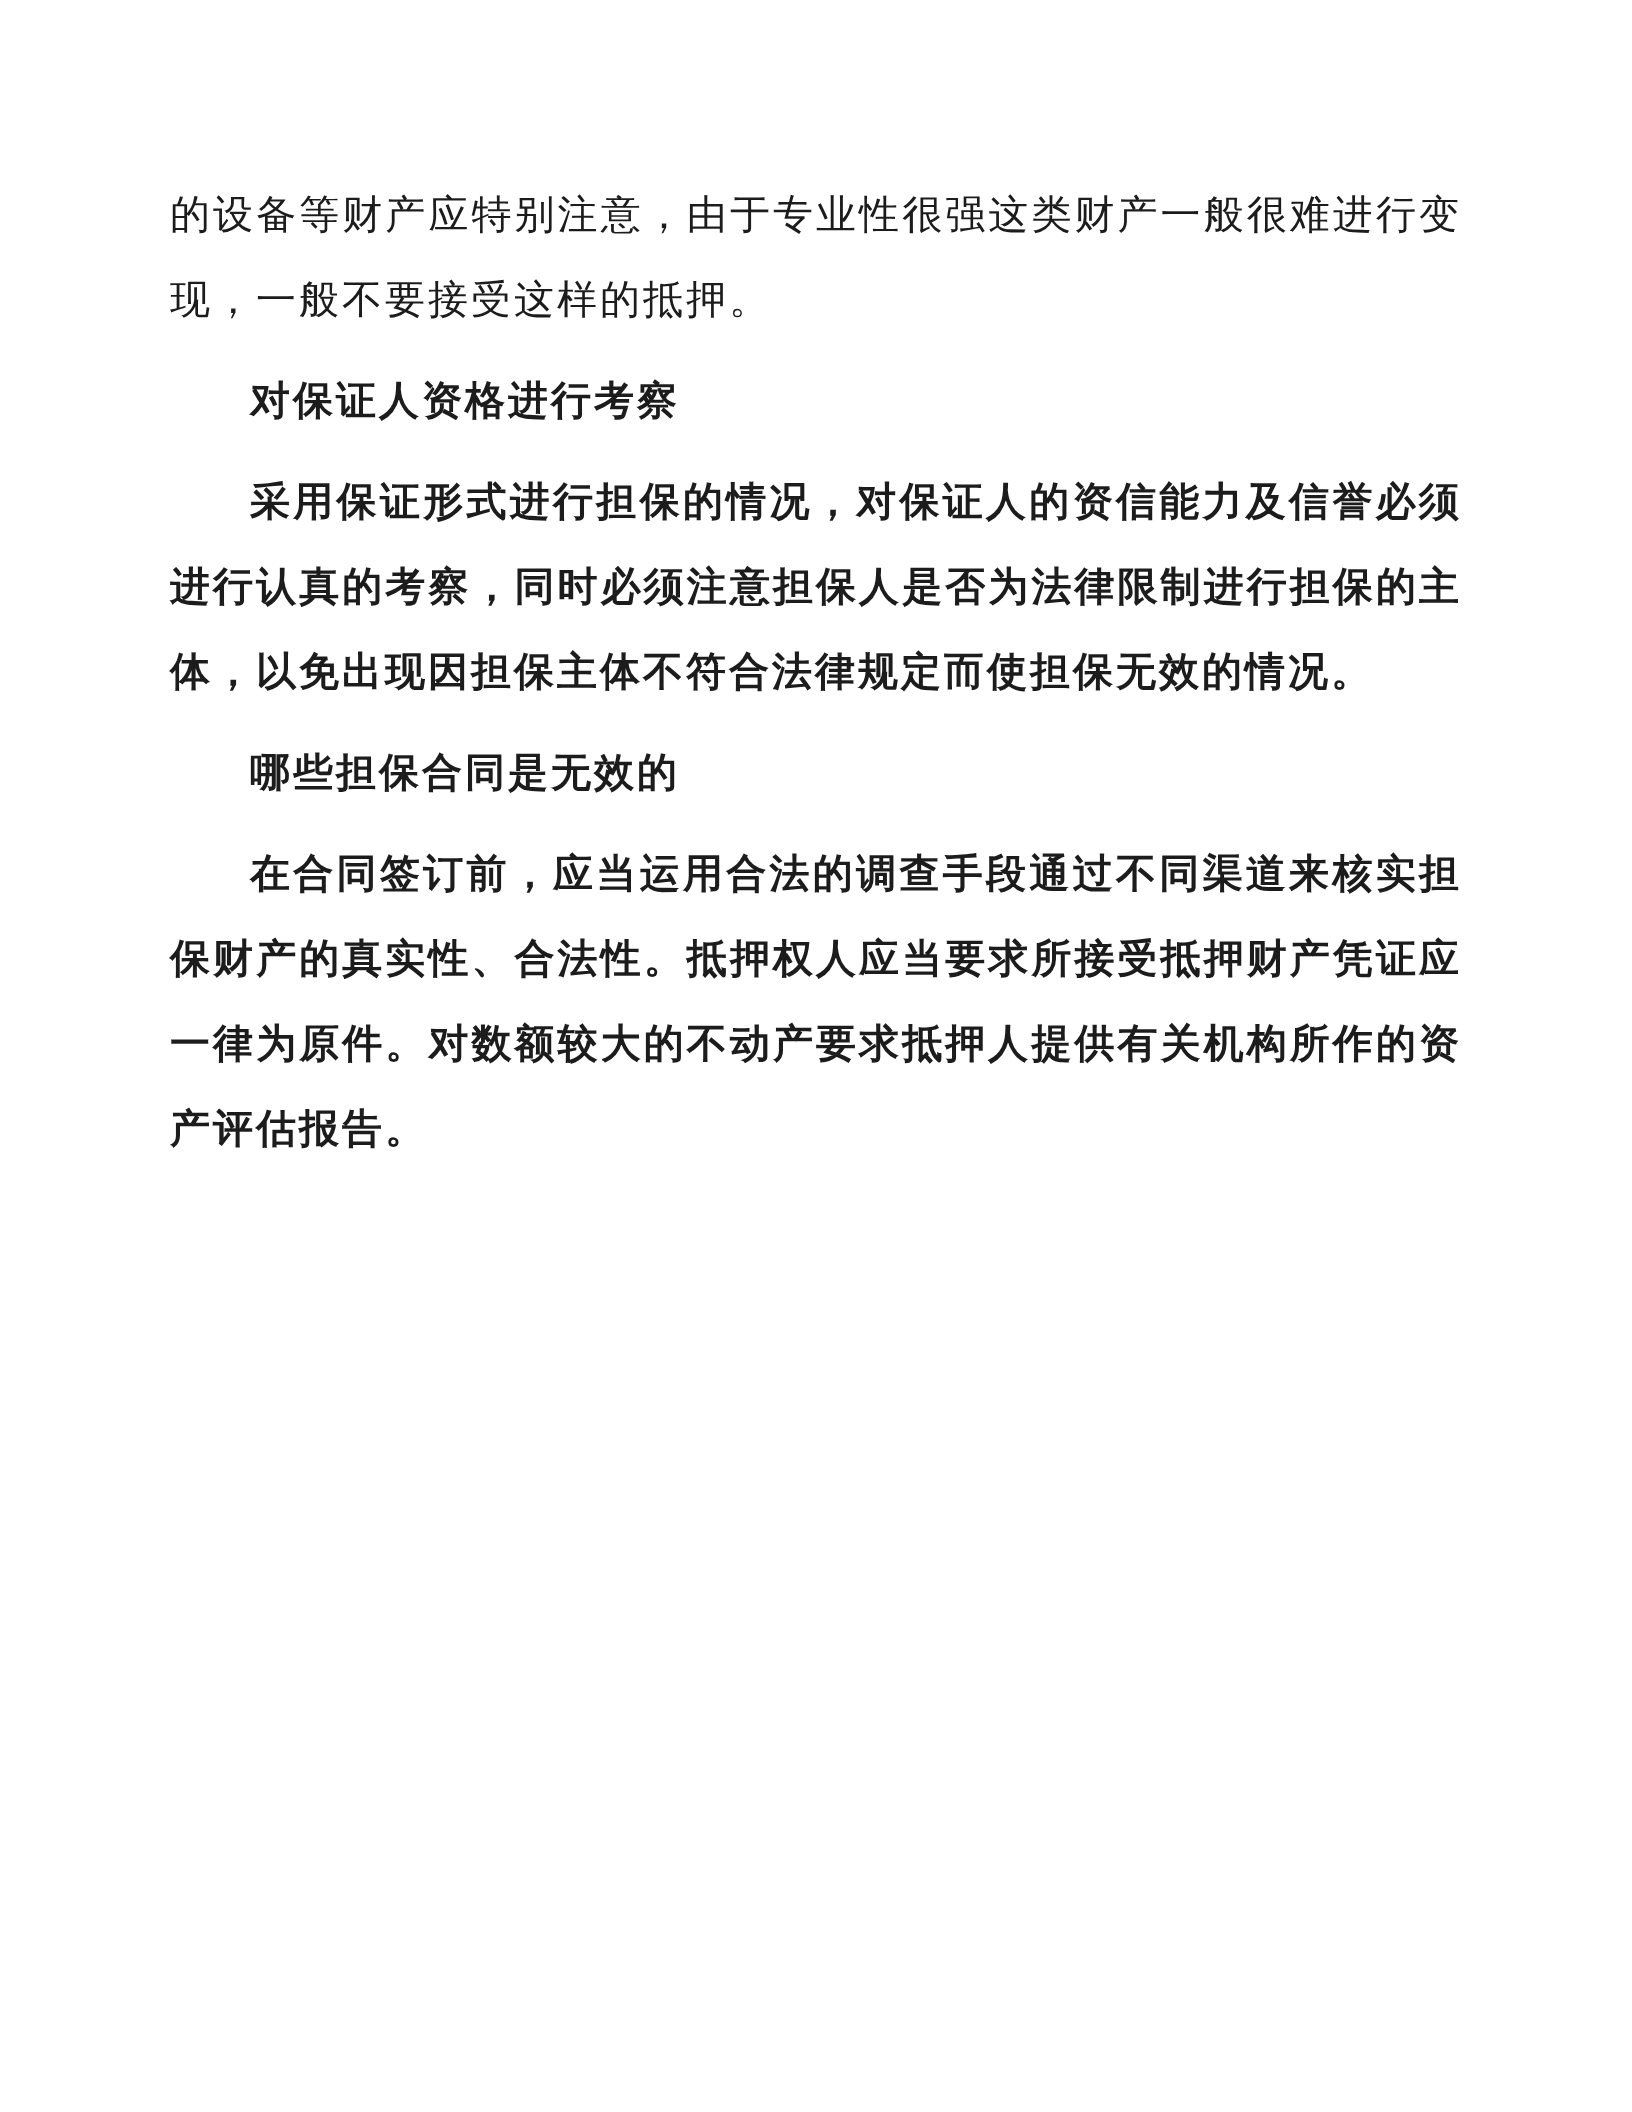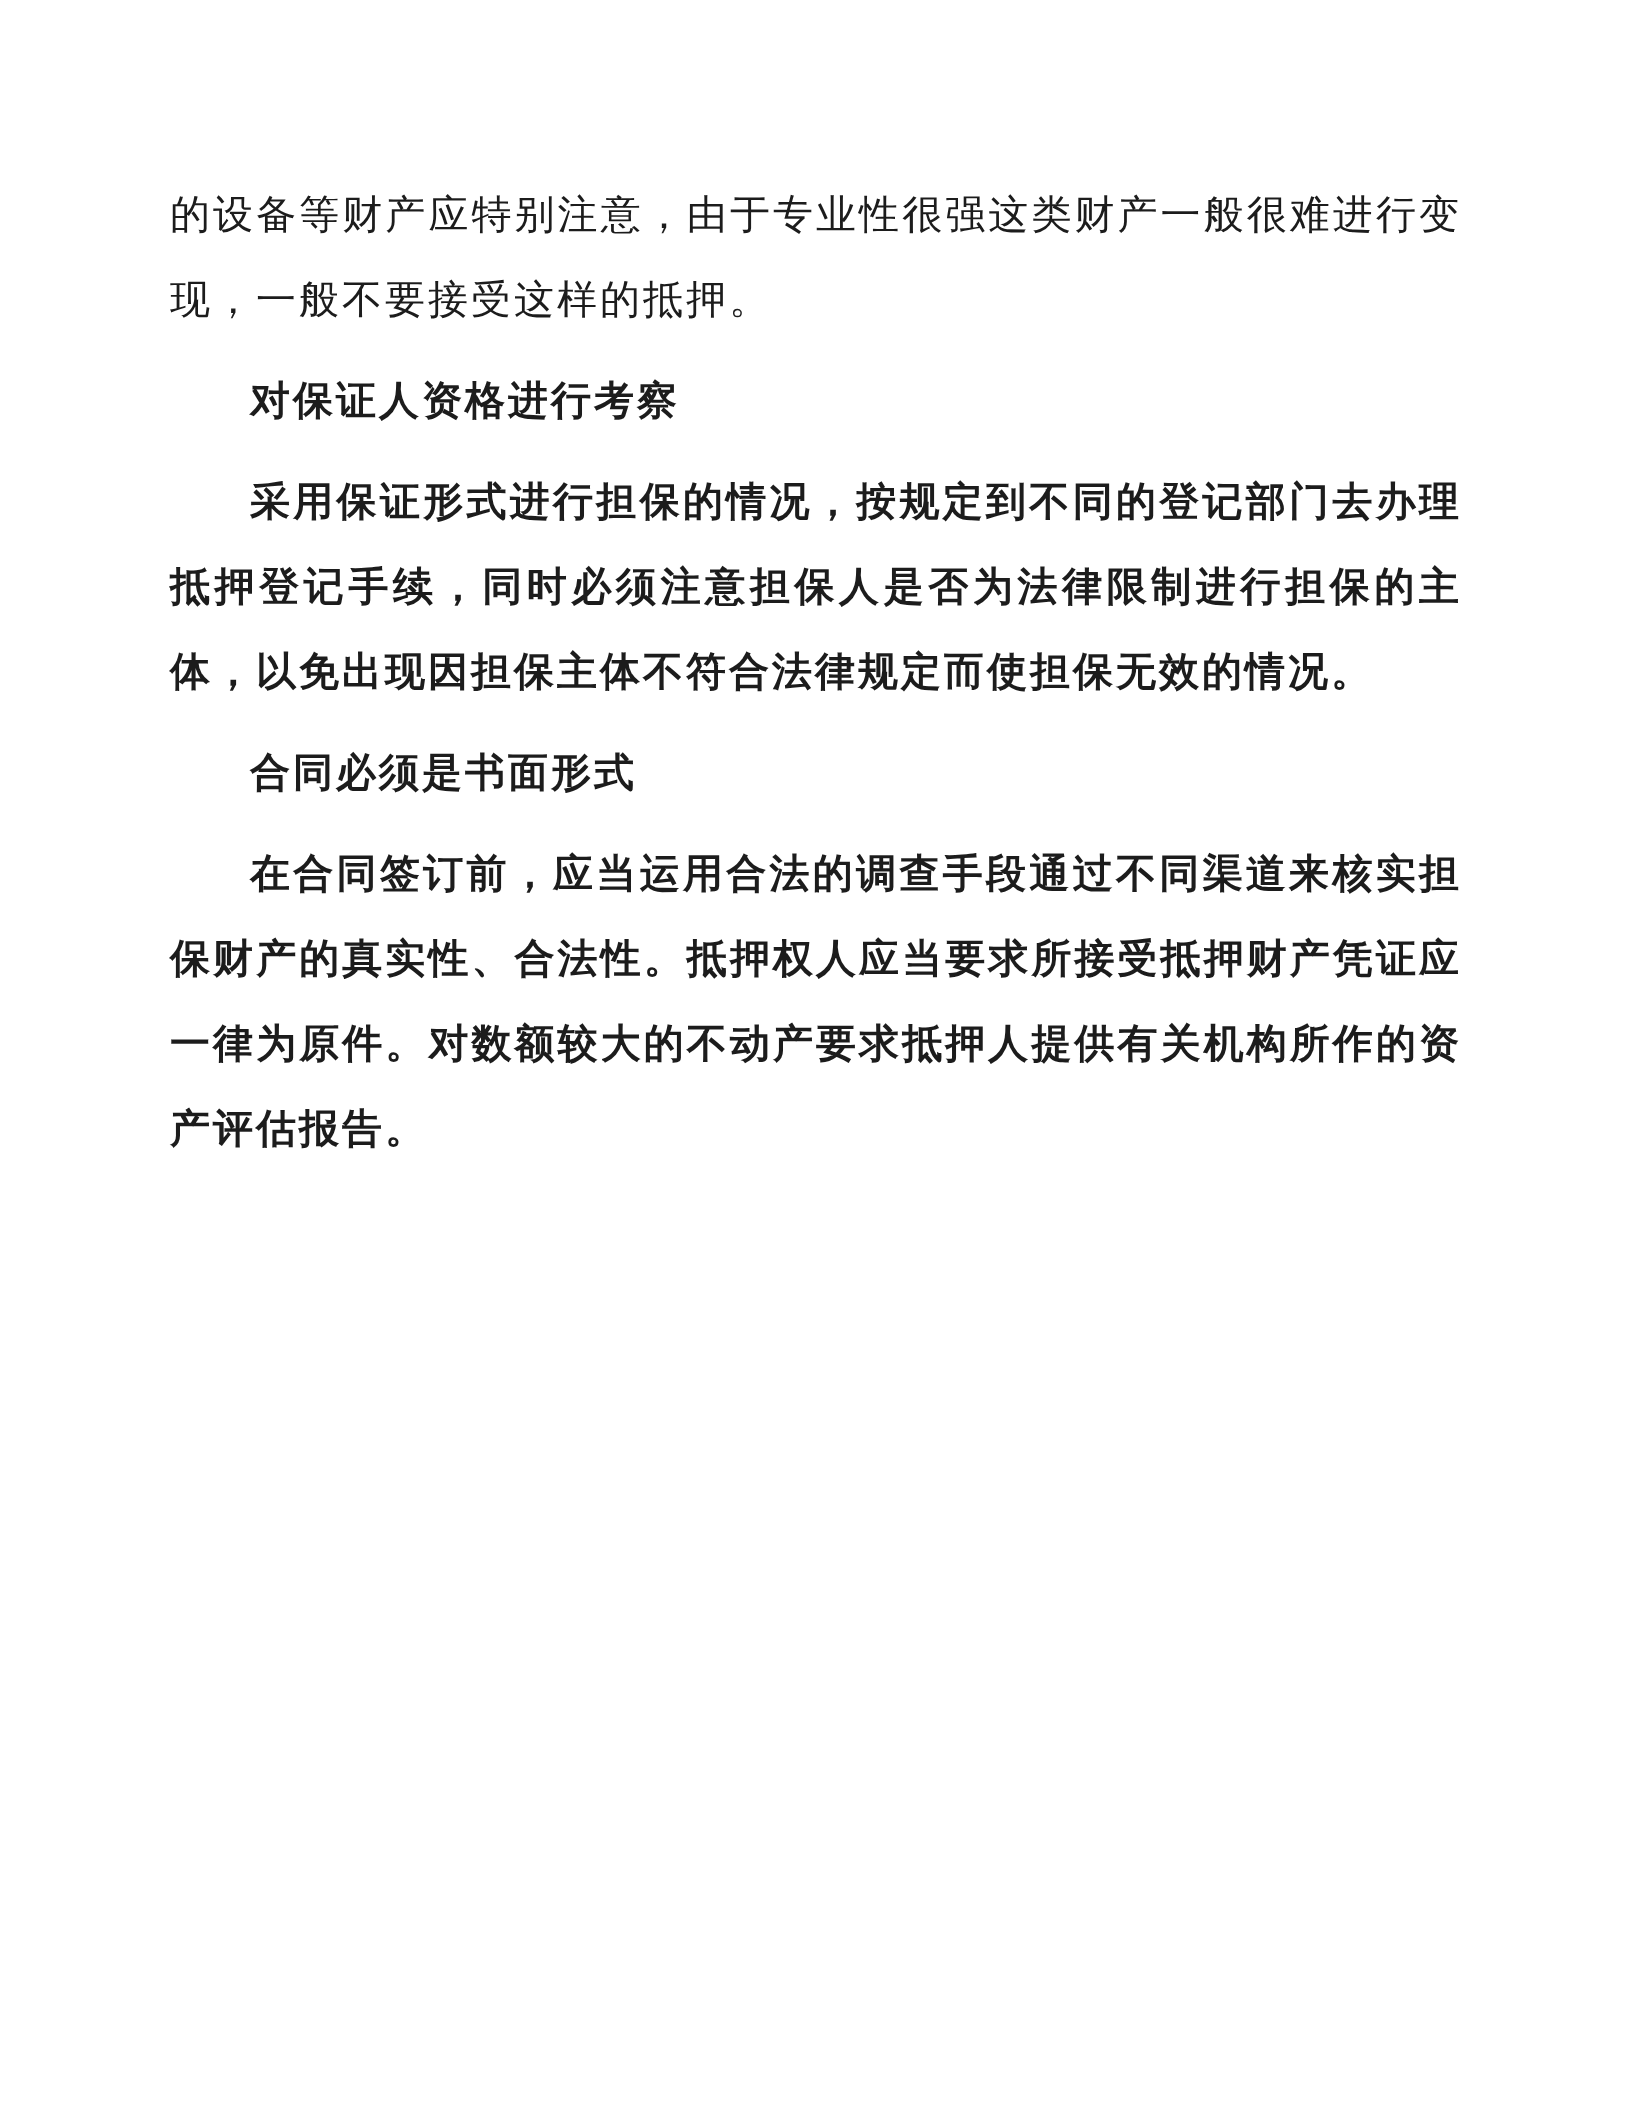--- a/index.html
+++ b/index.html
@@ -41,21 +41,21 @@
   }
 </style>
 </head>
 <body>
 
 <div class="page">
   <p class="block para no-indent">的设备等财产应特别注意，由于专业性很强这类财产一般很难进行变现，一般不要接受这样的抵押。</p>
 
   <p class="block heading">对保证人资格进行考察</p>
 
-  <p class="block para indent">采用保证形式进行担保的情况，按规定到不同的登记部门去办理抵押登记手续，同时必须注意担保人是否为法律限制进行担保的主体，以免出现因担保主体不符合法律规定而使担保无效的情况。</p>
+  <p class="block para indent">采用保证形式进行担保的情况，对保证人的资信能力及信誉必须进行认真的考察，同时必须注意担保人是否为法律限制进行担保的主体，以免出现因担保主体不符合法律规定而使担保无效的情况。</p>
 
-  <p class="block heading">合同必须是书面形式</p>
+  <p class="block heading">哪些担保合同是无效的</p>
 
 
 
   <p class="block para indent">在合同签订前，应当运用合法的调查手段通过不同渠道来核实担保财产的真实性、合法性。抵押权人应当要求所接受抵押财产凭证应一律为原件。对数额较大的不动产要求抵押人提供有关机构所作的资产评估报告。</p>
 
 </div>
 
 </body></html>

